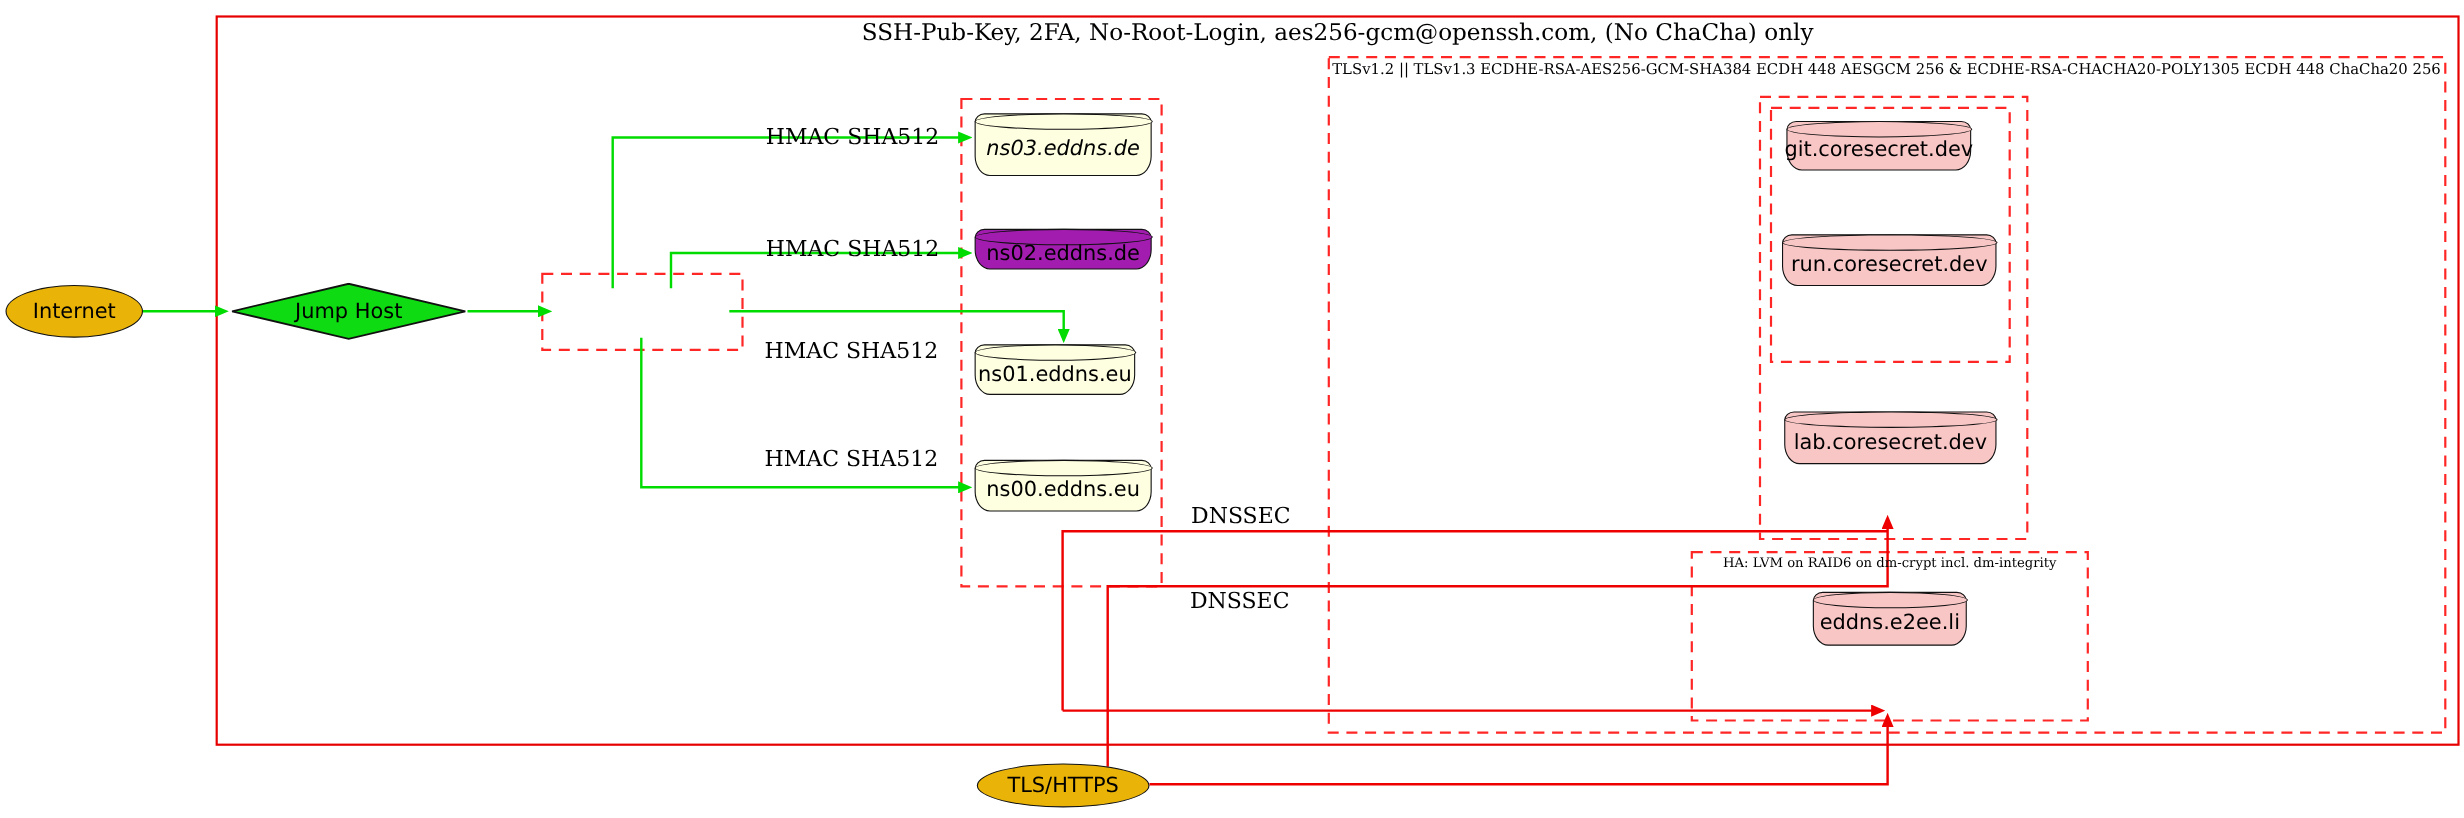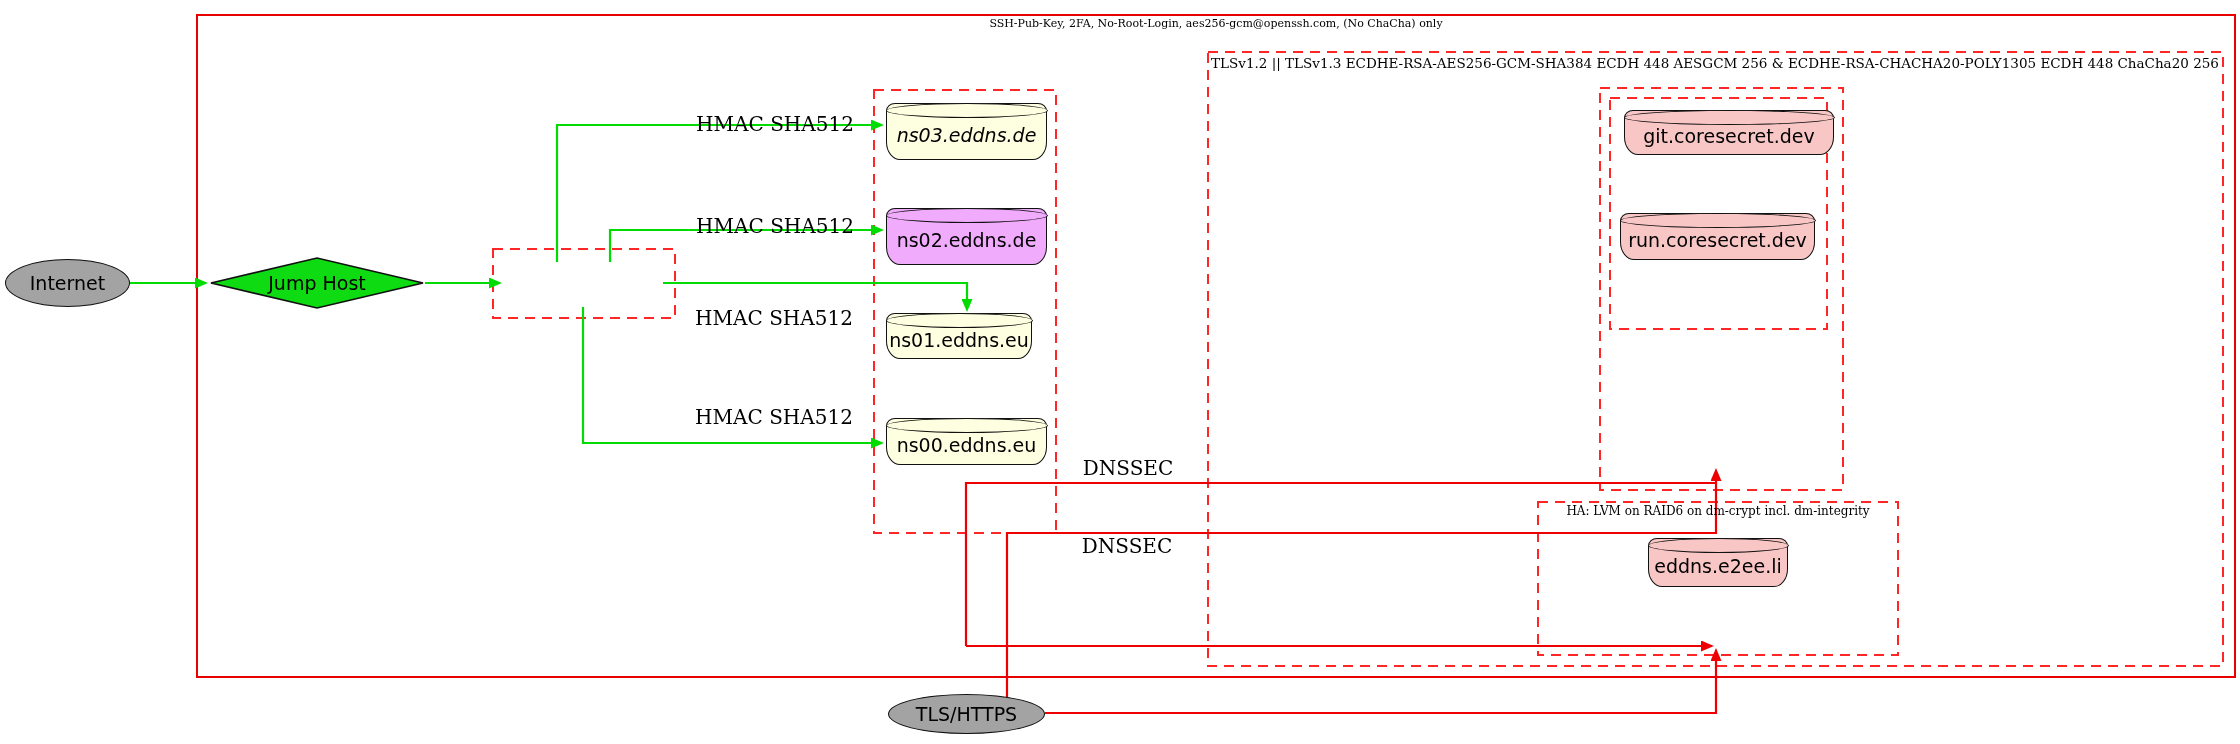--- a/index.html
+++ b/index.html
@@ -3,21 +3,21 @@
 <meta charset="utf-8">
 <style>
   html,body{margin:0;padding:0;background:#ffffff;}
   #stage{
     position:relative;width:2240px;height:744px;background:#ffffff;overflow:hidden;
     font-family:"DejaVu Sans","Liberation Sans",sans-serif;
   }
   #stage svg.overlay{position:absolute;left:0;top:0;z-index:1;}
   .node{position:absolute;z-index:3;display:flex;align-items:center;justify-content:center;
         box-sizing:border-box;color:#000;font-size:19px;white-space:nowrap;}
-  .ellipse{border:1.6px solid #111;border-radius:50%;background:#a3a3a3;}
+  .ellipse{border:1.6px solid #111;border-radius:50%;background:#eab308;}
   .cyl{border:1.5px solid #111;border-radius:9px 9px 14px 14px / 8px 8px 18px 18px;}
   .cyl::before{content:"";position:absolute;left:-1.5px;right:-1.5px;top:-1.5px;height:15px;
         border:1.5px solid #111;border-radius:50%;background:inherit;box-sizing:border-box;}
   .cyl .lbl{position:relative;z-index:2;margin-top:7px;}
   .diamond{background:transparent;}
   .diamond svg{position:absolute;left:0;top:0;}
   .diamond .lbl{position:relative;z-index:2;}
   .clusterlabel{position:absolute;z-index:2;transform:translateX(-50%);white-space:nowrap;
         font-family:"DejaVu Serif","Liberation Serif",serif;color:#000;}
   .edgelabel{position:absolute;z-index:2;transform:translate(-50%,-50%);white-space:nowrap;
@@ -52,21 +52,21 @@
     <polyline points="610,262 610,230 872,230" fill="none" stroke="#00dc00" stroke-width="2.2" marker-end="url(#ar-g)"></polyline>
     <polyline points="663,283 967,283 967,300" fill="none" stroke="#00dc00" stroke-width="2.2" marker-end="url(#ar-g)"></polyline>
     <polyline points="583,307 583,443 872,443" fill="none" stroke="#00dc00" stroke-width="2.2" marker-end="url(#ar-g)"></polyline>
 
     <polyline points="966,646 966,483 1716,483" fill="none" stroke="#ee0000" stroke-width="2.2"></polyline>
     <polyline points="966,646 1702,646" fill="none" stroke="#ee0000" stroke-width="2.2" marker-end="url(#ar-r)"></polyline>
     <polyline points="1007,697 1007,533 1716,533 1716,480" fill="none" stroke="#ee0000" stroke-width="2.2" marker-end="url(#ar-r)"></polyline>
     <polyline points="1045,713 1716,713 1716,660" fill="none" stroke="#ee0000" stroke-width="2.2" marker-end="url(#ar-r)"></polyline>
   </svg>
 
-  <div class="clusterlabel" style="left:1216px;top:17px;font-size:11px;">SSH-Pub-Key, 2FA, No-Root-Login, aes256-gcm@openssh.com, (No ChaCha) only</div>
+  <div class="clusterlabel" style="left:1216px;top:17px;font-size:21px;">SSH-Pub-Key, 2FA, No-Root-Login, aes256-gcm@openssh.com, (No ChaCha) only</div>
   <div class="clusterlabel" style="left:1715px;top:55px;font-size:13.5px;">TLSv1.2 || TLSv1.3 ECDHE-RSA-AES256-GCM-SHA384 ECDH 448 AESGCM 256 &amp; ECDHE-RSA-CHACHA20-POLY1305 ECDH 448 ChaCha20 256</div>
   <div class="clusterlabel" style="left:1718px;top:504px;font-size:12px;">HA: LVM on RAID6 on dm-crypt incl. dm-integrity</div>
 
   <div class="edgelabel" style="left:775px;top:124px;">HMAC SHA512</div>
   <div class="edgelabel" style="left:775px;top:226px;">HMAC SHA512</div>
   <div class="edgelabel" style="left:774px;top:318px;">HMAC SHA512</div>
   <div class="edgelabel" style="left:774px;top:417px;">HMAC SHA512</div>
   <div class="edgelabel" style="left:1128px;top:468px;">DNSSEC</div>
   <div class="edgelabel" style="left:1127px;top:546px;">DNSSEC</div>
 
@@ -78,35 +78,38 @@
     <svg width="216" height="52" viewBox="0 0 216 52">
       <polygon points="2,26 108,1 214,26 108,51" fill="#0edb12" stroke="#111" stroke-width="1.7"></polygon>
     </svg>
     <span class="lbl">Jump Host</span>
   </div>
 
 
   <div class="node cyl" style="left:886px;top:103px;width:161px;height:57px;background:#fefee0;font-style:italic;">
     <span class="lbl">ns03.eddns.de</span>
   </div>
-  <div class="node cyl" style="left:886px;top:208px;width:161px;height:57px;background:#f0abfc;">
+  <div class="node cyl" style="left:886px;top:208px;width:161px;height:37px;background:#a21caf;">
     <span class="lbl">ns02.eddns.de</span>
   </div>
   <div class="node cyl" style="left:886px;top:313px;width:146px;height:46px;background:#fefee0;">
     <span class="lbl">ns01.eddns.eu</span>
   </div>
   <div class="node cyl" style="left:886px;top:418px;width:161px;height:47px;background:#fefee0;">
     <span class="lbl">ns00.eddns.eu</span>
   </div>
 
-  <div class="node cyl" style="left:1624px;top:110px;width:210px;height:45px;background:#f9c6c6;">
+  <div class="node cyl" style="left:1624px;top:110px;width:168px;height:45px;background:#f9c6c6;">
     <span class="lbl">git.coresecret.dev</span>
   </div>
   <div class="node cyl" style="left:1620px;top:213px;width:195px;height:47px;background:#f9c6c6;">
     <span class="lbl">run.coresecret.dev</span>
+  </div>
+  <div class="node cyl" style="left:1622px;top:374px;width:193px;height:48px;background:#f9c6c6;">
+    <span class="lbl">lab.coresecret.dev</span>
   </div>
   <div class="node cyl" style="left:1648px;top:538px;width:140px;height:49px;background:#f9c6c6;">
     <span class="lbl">eddns.e2ee.li</span>
   </div>
 
   <div class="node ellipse" style="left:888px;top:694px;width:157px;height:40px;">
     <span class="lbl">TLS/HTTPS</span>
   </div>
 
 </div>

